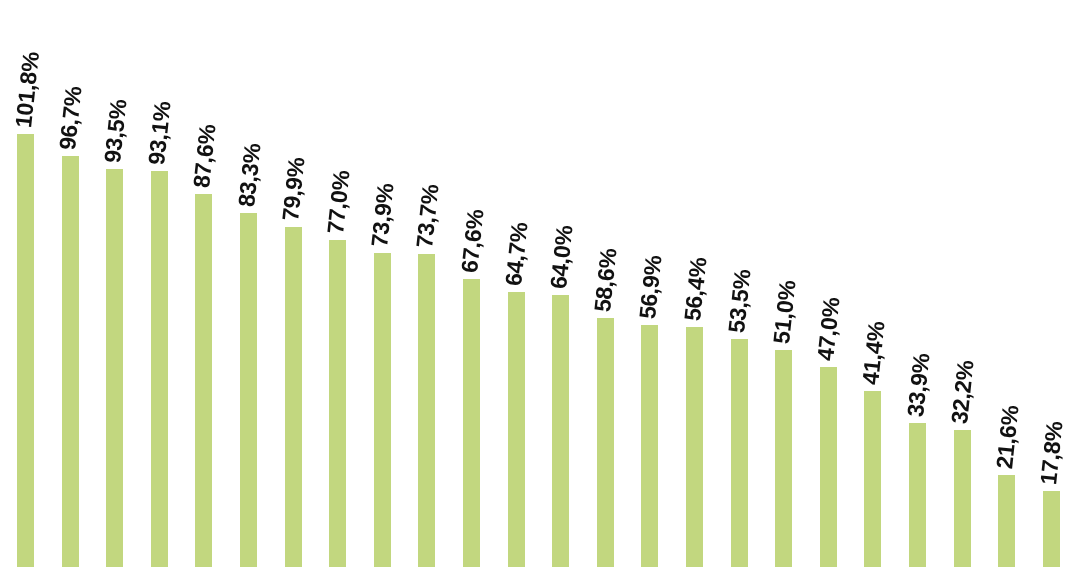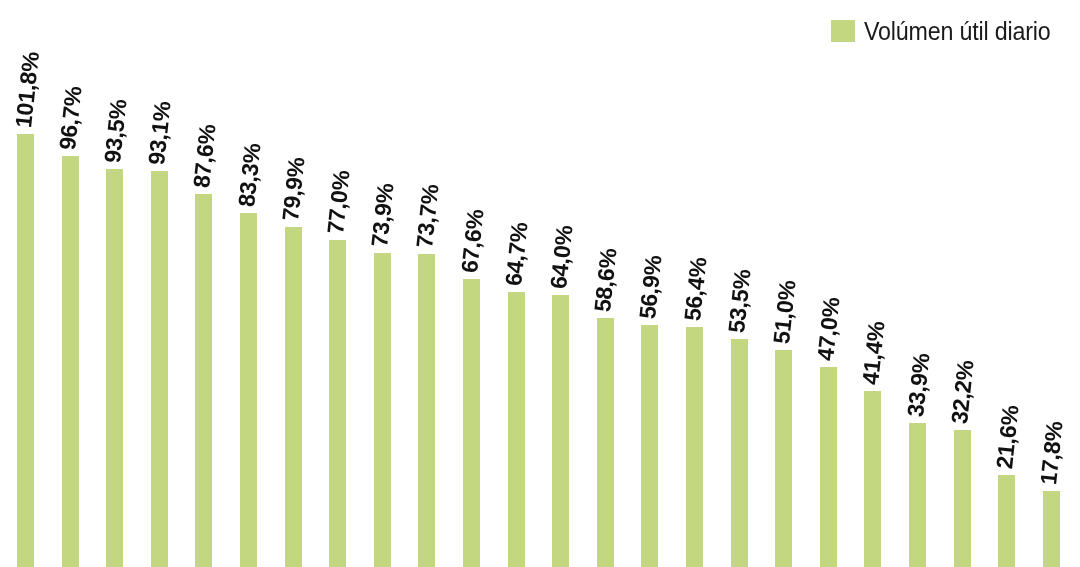--- a/index.html
+++ b/index.html
@@ -192,20 +192,14 @@
       <div class="bar-group" style="left: 998.2px; height: 567px;">
         <div class="bar" style="height: 91.8743px; background: rgb(194, 215, 127);"></div>
         <div class="bar-label" style="bottom: 96.8743px;">21,6%</div>
       </div>
       <div class="bar-group" style="left: 1042.8px; height: 567px;">
         <div class="bar" style="height: 75.7112px; background: rgb(194, 215, 127);"></div>
         <div class="bar-label" style="bottom: 80.7112px;">17,8%</div>
       </div>
     </div>
 
-  <div id="legend">
-    <div class="legend-item">
-      <span class="legend-swatch"></span>
-      <span class="legend-label">Volúmen útil diario</span>
-    </div>
-  </div>
 
 </div>
 
 </body></html>

